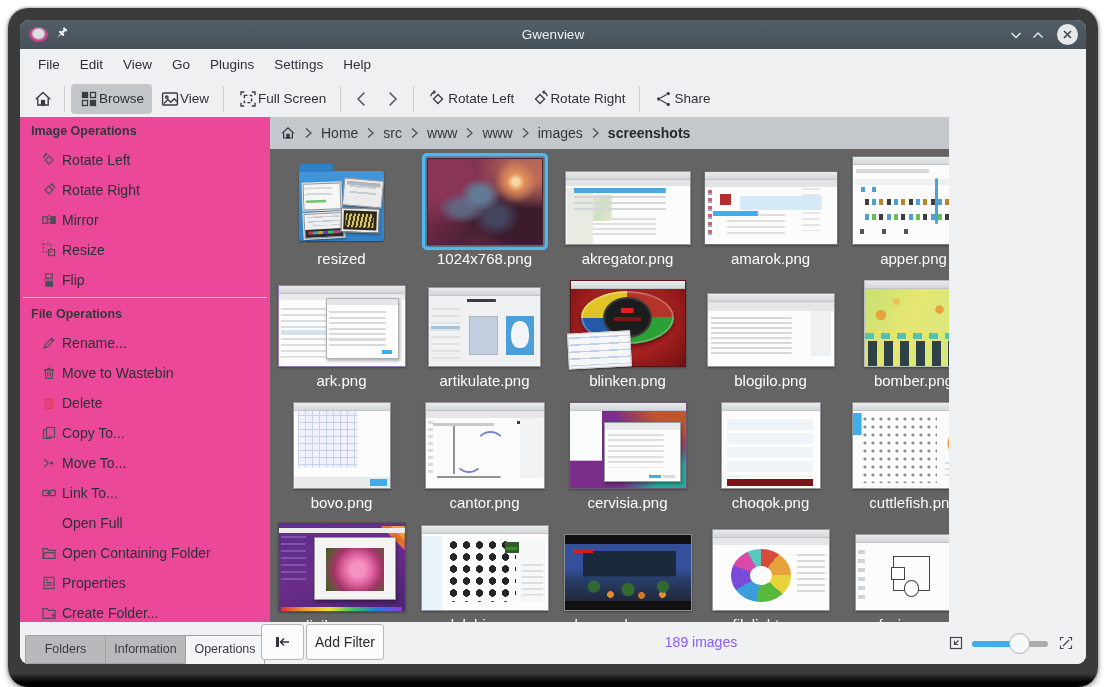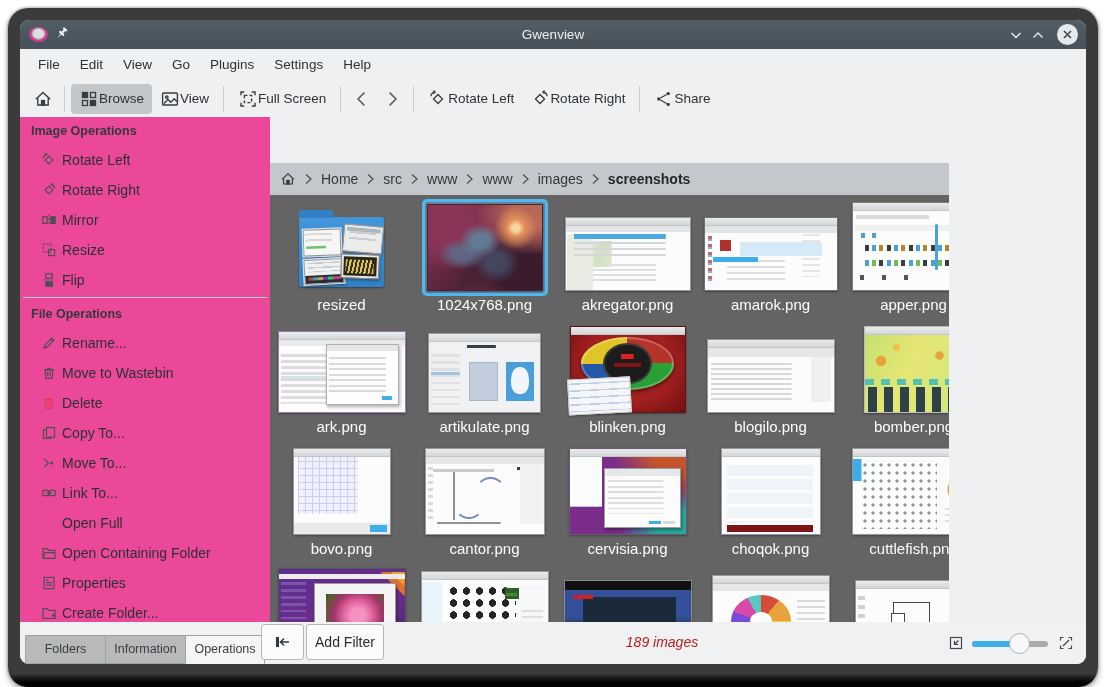--- a/index.html
+++ b/index.html
@@ -30,21 +30,21 @@
 .tbtn.icon-only { padding:0 5px; }
 
 
 .sidebar { position:absolute; left:0; top:97px; width:250px; bottom:42px; background:#ec4899; }
 .shead { height:28px; line-height:28px; padding-left:11px; font-size:12.5px; font-weight:bold; color:#33383d; }
 .sitem { height:30px; display:flex; align-items:center; padding-left:21px; gap:5px; font-size:14px; color:#2c3136; }
 .sitem .sic { width:16px; height:16px; flex:none; }
 .sdivider { height:1px; background:#cbcdce; margin:2px 3px 2px 3px; }
 
 
-.main { position:absolute; left:250px; top:97px; width:679px; bottom:42px;margin-top:46px; }
+.main { position:absolute; left:250px; top:97px; width:679px; bottom:42px; }
 .breadcrumb { position:absolute; left:0; top:0; width:100%; height:32px; background:#c4c8cc; display:flex; align-items:center; padding-left:10px; gap:8px; }
 .breadcrumb .bitem { font-size:14px; color:#333738; }
 .breadcrumb .bitem.last { font-weight:bold; color:#26292b; }
 .bchev { width:9px; height:12px; }
 .thumbs { position:absolute; left:0; top:32px; width:100%; bottom:0; background:#646464; overflow:hidden; }
 .vscroll { position:absolute; right:11px; top:29px; width:3px; height:46px; border-radius:2px; background:#4aa3d8; }
 
 .grid { position:absolute; left:0; top:2px; width:715px; display:flex; flex-wrap:wrap; }
 .cell { width:143px; height:122px; display:flex; flex-direction:column; align-items:center; justify-content:flex-end; }
 .selbox { padding:2px; border:3px solid transparent; border-radius:5px; }
@@ -296,21 +296,21 @@
 
 .bottombar { position:absolute; left:0; right:0; bottom:0; height:42px; background:#f0f1f2; }
 .tabs { position:absolute; left:5px; top:13px; display:flex; }
 .tab { height:29px; line-height:27px; padding:0 8px; min-width:80px; text-align:center; font-size:12.5px; color:#3a3e42; background:#b7b9ba; border:1px solid #9ea1a3; border-right-width:0; white-space:nowrap; }
 .tab:first-child { border-radius:2px 0 0 0; }
 .tab:last-child { border-right-width:1px; border-radius:0 2px 0 0; }
 .tab.active { background:#f4f5f6; border-bottom-color:#f4f5f6; }
 .bbtn { position:absolute; top:2px; height:36px; background:#fbfbfb; border:1px solid #b6b8ba; border-radius:3px; display:flex; align-items:center; justify-content:center; font-size:14px; color:#292b2c; }
 .btn-collapse { left:241px; width:43px; }
 .btn-addfilter { left:286px; width:78px; white-space:nowrap; }
-.statuscount { position:absolute; left:642px; top:12px; transform:translateX(-50%); font-size:14px; color:#b91c1c;font-style:italic; }
+.statuscount { position:absolute; left:681px; top:12px; transform:translateX(-50%); font-size:14px; color:#8b5cf6; }
 .zoomout-ic { position:absolute; left:928px; top:13px; width:16px; height:16px; }
 .slider { position:absolute; left:952px; top:19px; width:76px; height:6px; border-radius:3px; background:#a9abac; }
 .slider .fill { position:absolute; left:0; top:0; width:38px; height:6px; border-radius:3px 0 0 3px; background:#3daee9; }
 .slider .handle { position:absolute; left:37px; top:-8px; width:21px; height:21px; border-radius:50%; background:#f8f8f8; border:1px solid #aeb0b2; }
 .fullscr-ic { position:absolute; left:1038px; top:13px; width:16px; height:16px; }
 </style>
 </head>
 <body>
 
 <div class="shadow"></div>

